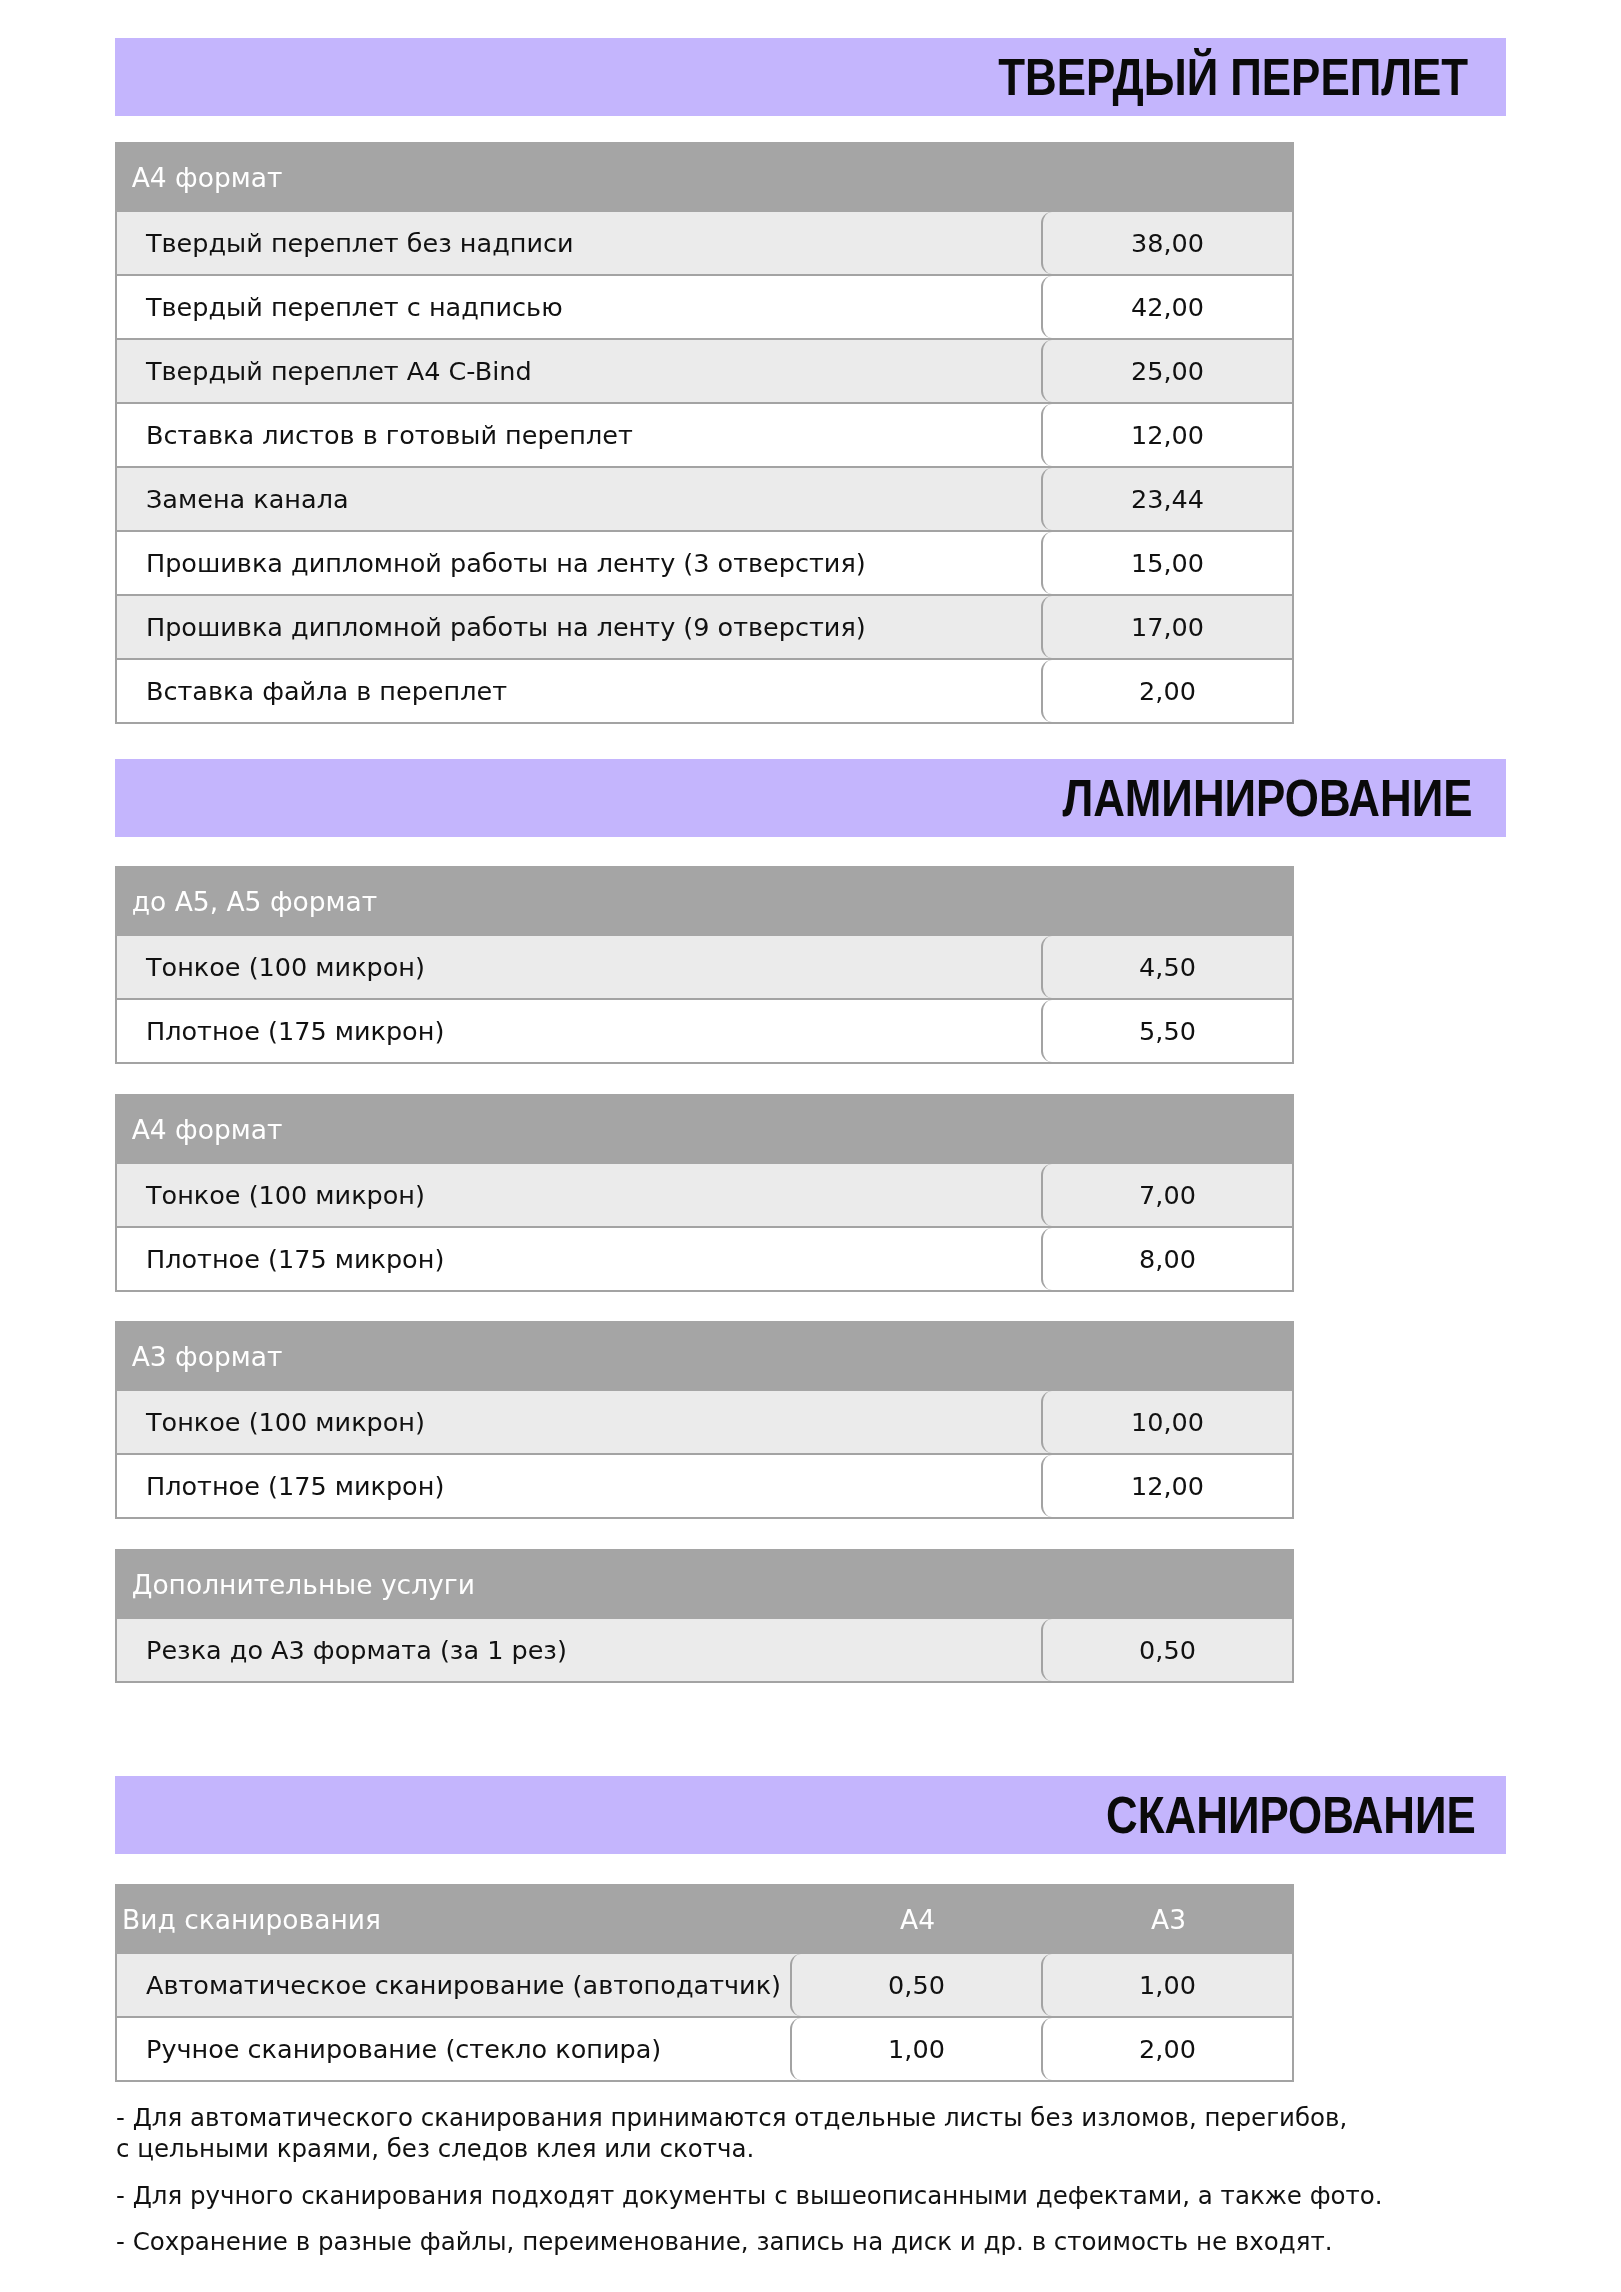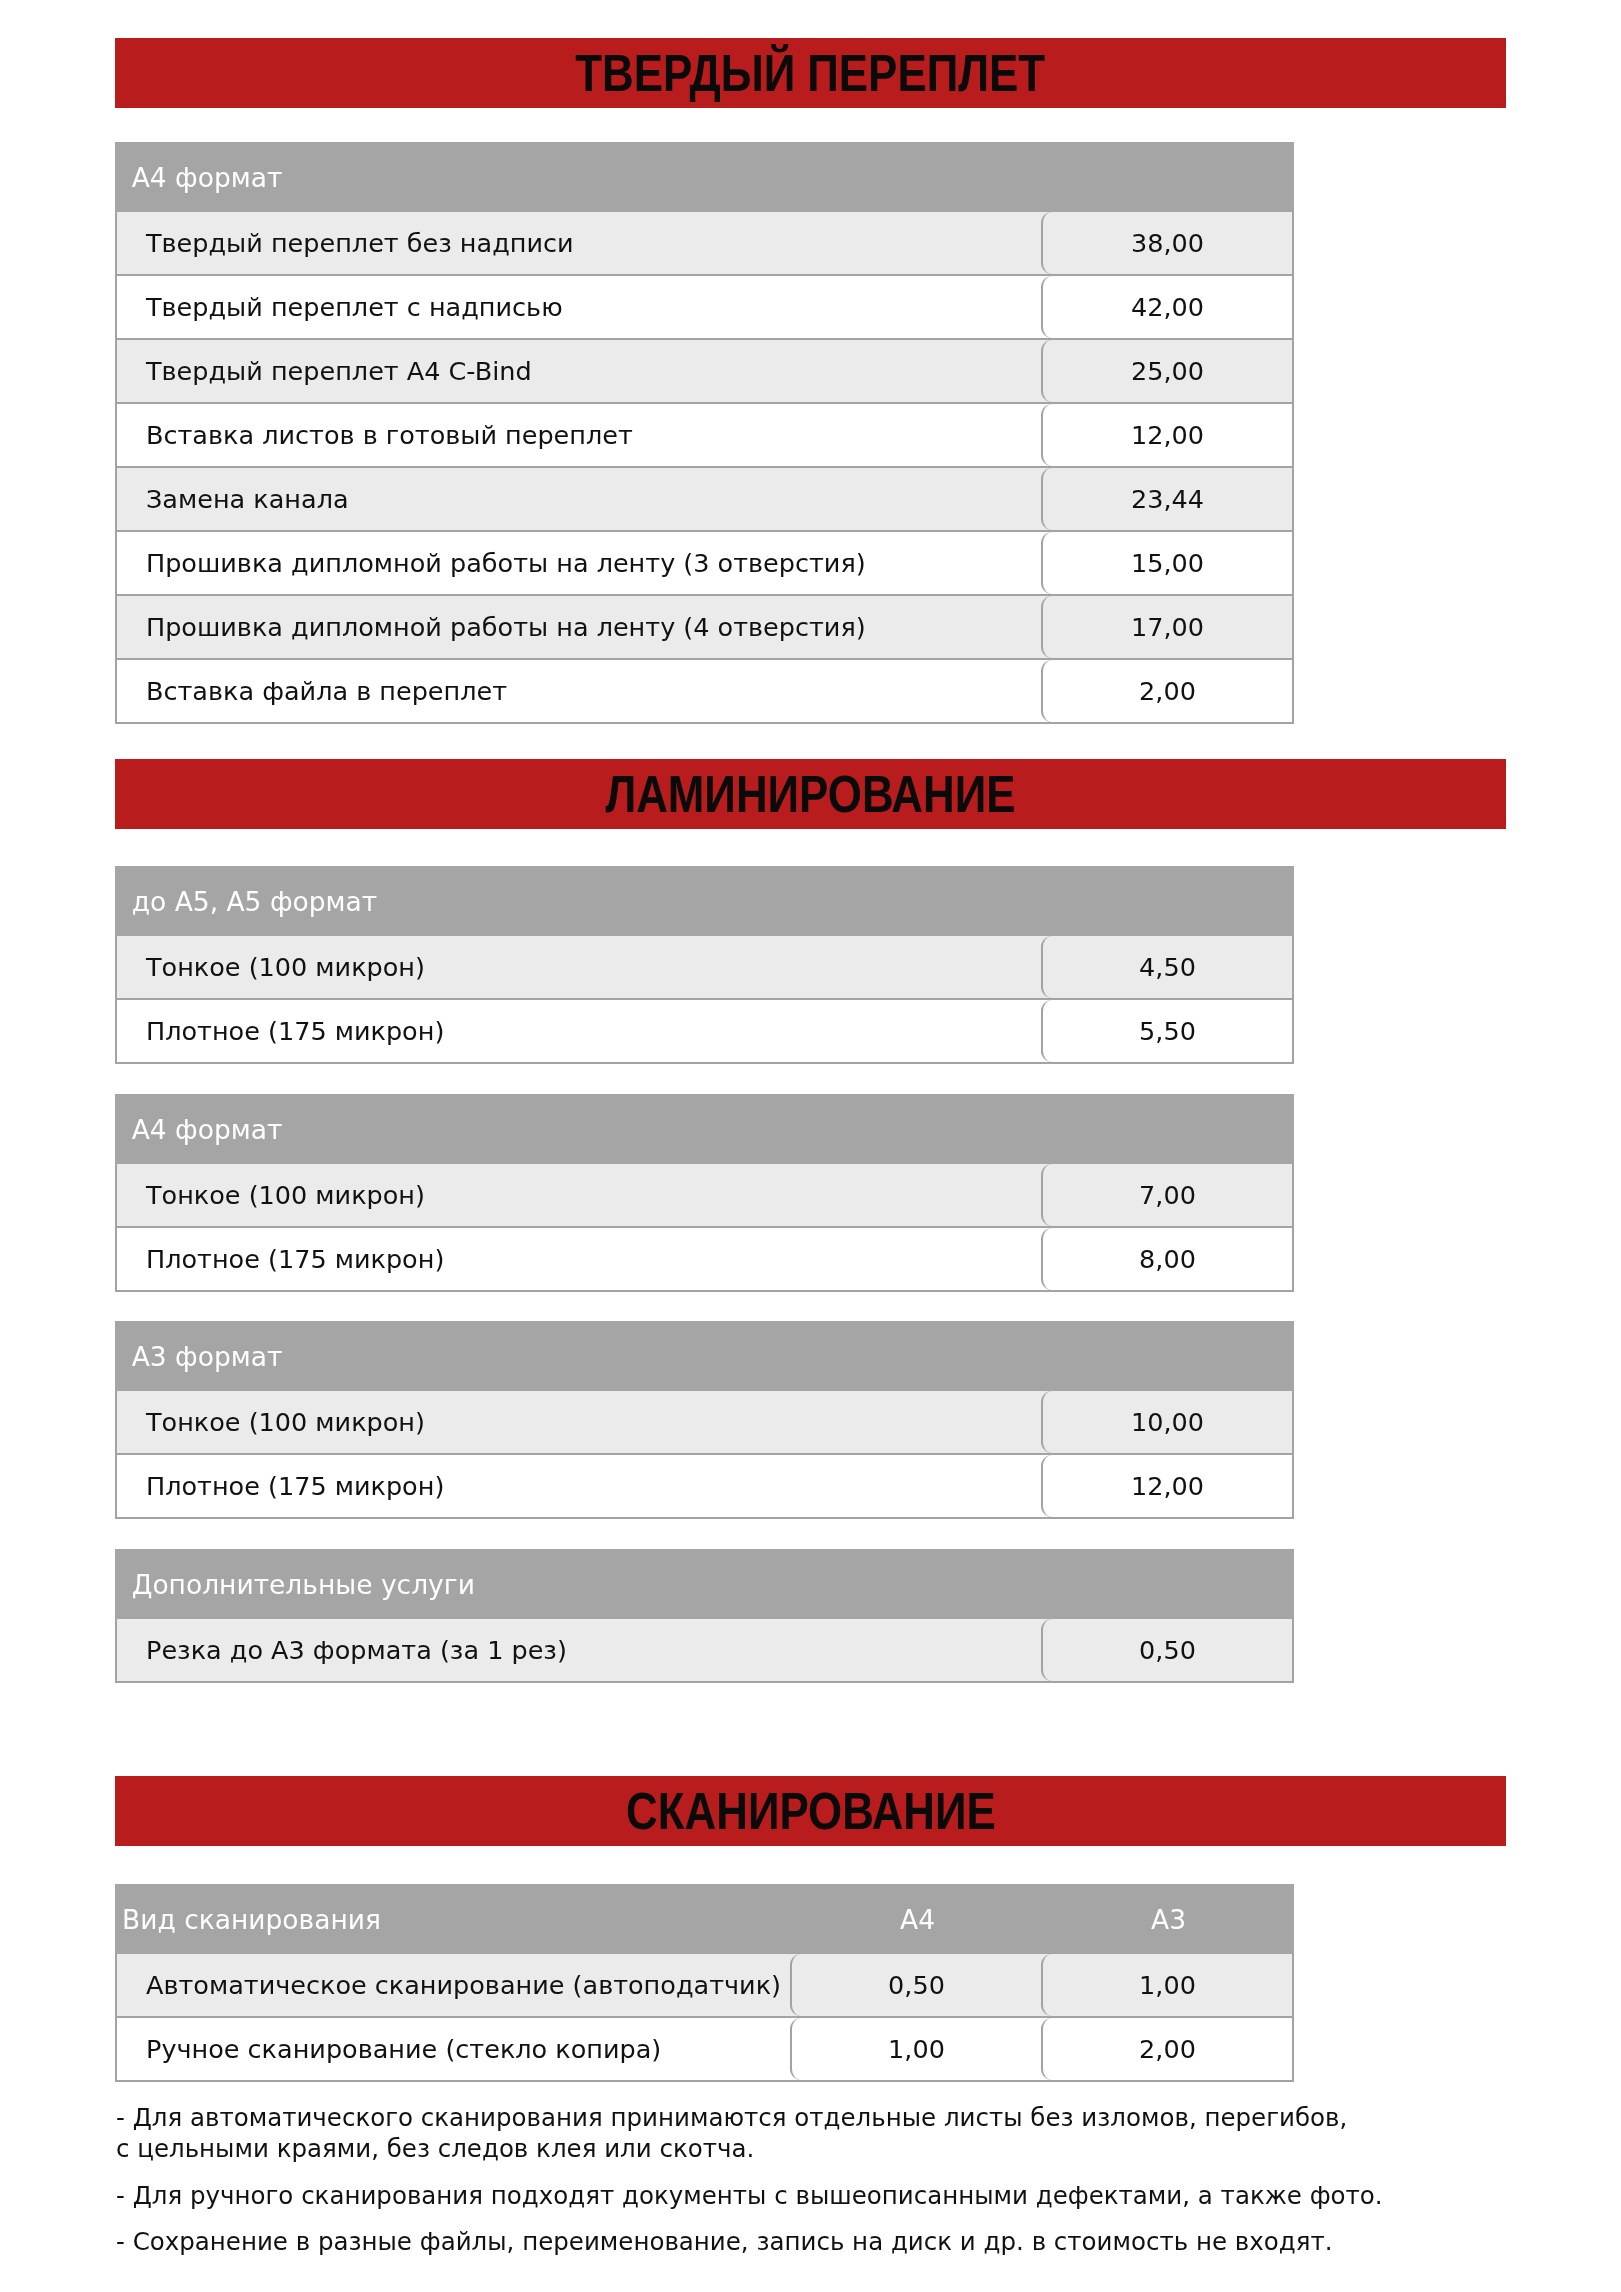--- a/index.html
+++ b/index.html
@@ -1,19 +1,19 @@
 <!DOCTYPE html>
 <html><head>
 <meta charset="utf-8">
 <style>
   html, body { margin: 0; padding: 0; background: #ffffff; }
   body { width: 1621px; height: 2293px; position: relative; overflow: hidden;
          font-family: "DejaVu Sans", sans-serif; color: #111111; }
-  .banner { position: absolute; left: 115px; width: 1391px; height: 70px;
-            background: #b91c1c; display: flex; align-items: center; justify-content: center; }
+  .banner { position: absolute; left: 115px; width: 1391px; height: 78px;
+            background: #c4b5fd; display: flex; align-items: center; justify-content: flex-end; }
   .banner-title { font-family: "Liberation Sans", sans-serif; font-weight: bold;
                   font-size: 51px; letter-spacing: 0px; color: #0a0a0a;
                   transform: scaleX(0.86); }
   .tbl { position: absolute; left: 115px; width: 1179px; border-collapse: collapse; }
   .tbl-head { height: 70px; background: #a5a5a5; color: #ffffff; display: flex; align-items: center; }
   .tbl-head .h-label { padding-left: 16.7px; font-size: 26.5px; font-weight: normal; color: #ffffff; }
   .row { height: 64px; display: flex; align-items: stretch; box-sizing: border-box;
          border-left: 2px solid #a3a3a3; border-right: 2px solid #a3a3a3; border-bottom: 2px solid #a3a3a3; }
   .row.alt { background: #ebebeb; }
   .row.plain { background: #ffffff; }
@@ -57,21 +57,21 @@
   </div>
   <div class="row alt">
     <span class="cell-label">Замена канала</span>
     <span class="cell-val">23,44</span>
   </div>
   <div class="row plain">
     <span class="cell-label">Прошивка дипломной работы на ленту (3 отверстия)</span>
     <span class="cell-val">15,00</span>
   </div>
   <div class="row alt">
-    <span class="cell-label">Прошивка дипломной работы на ленту (4 отверстия)</span>
+    <span class="cell-label">Прошивка дипломной работы на ленту (9 отверстия)</span>
     <span class="cell-val">17,00</span>
   </div>
   <div class="row plain">
     <span class="cell-label">Вставка файла в переплет</span>
     <span class="cell-val">2,00</span>
   </div>
 </div>
 
 <div class="banner" style="top:759px">
   <span class="banner-title">ЛАМИНИРОВАНИЕ</span>

